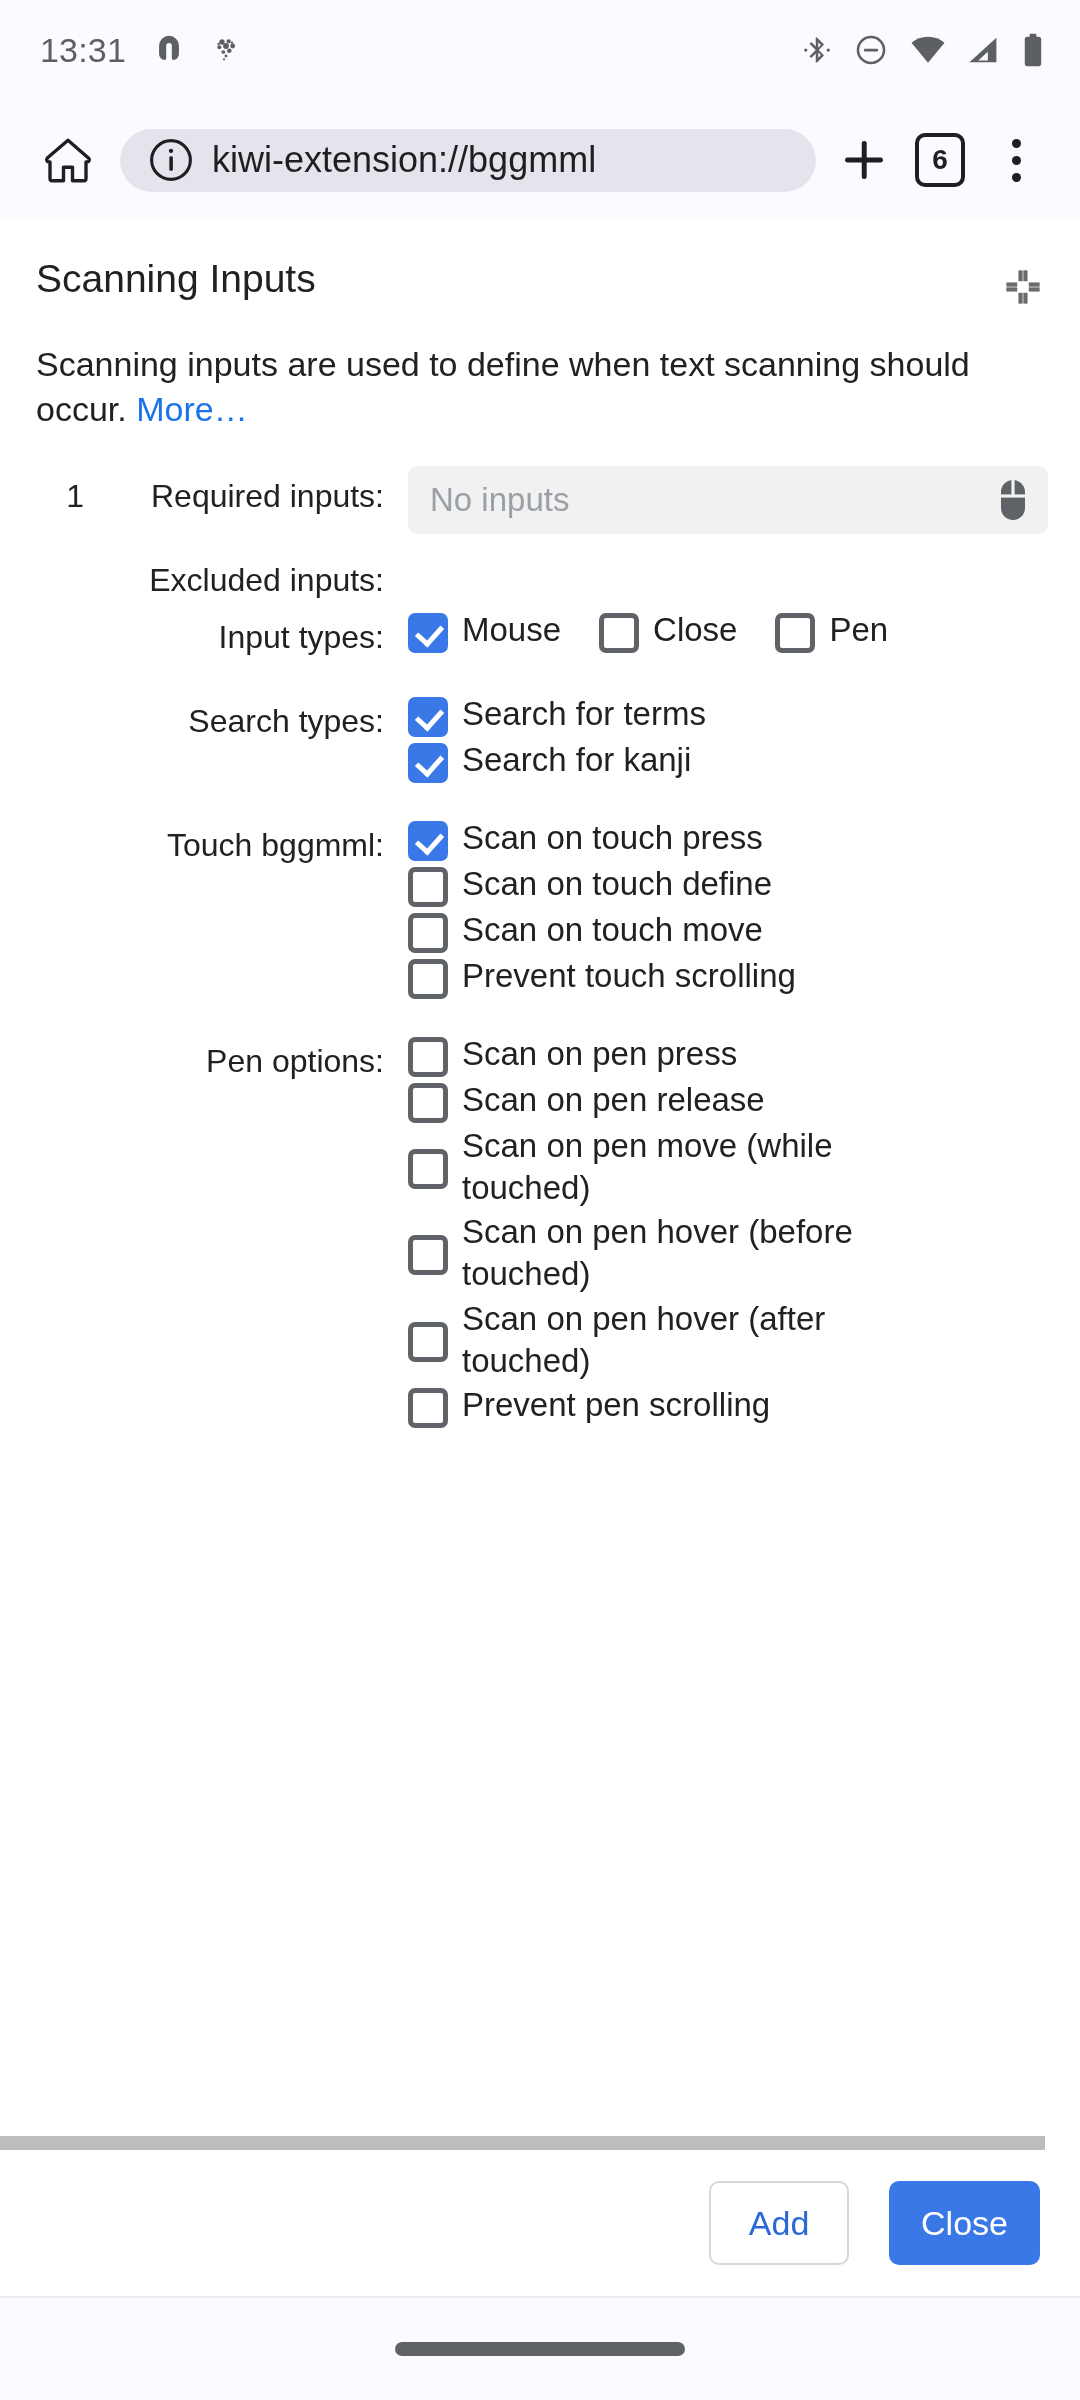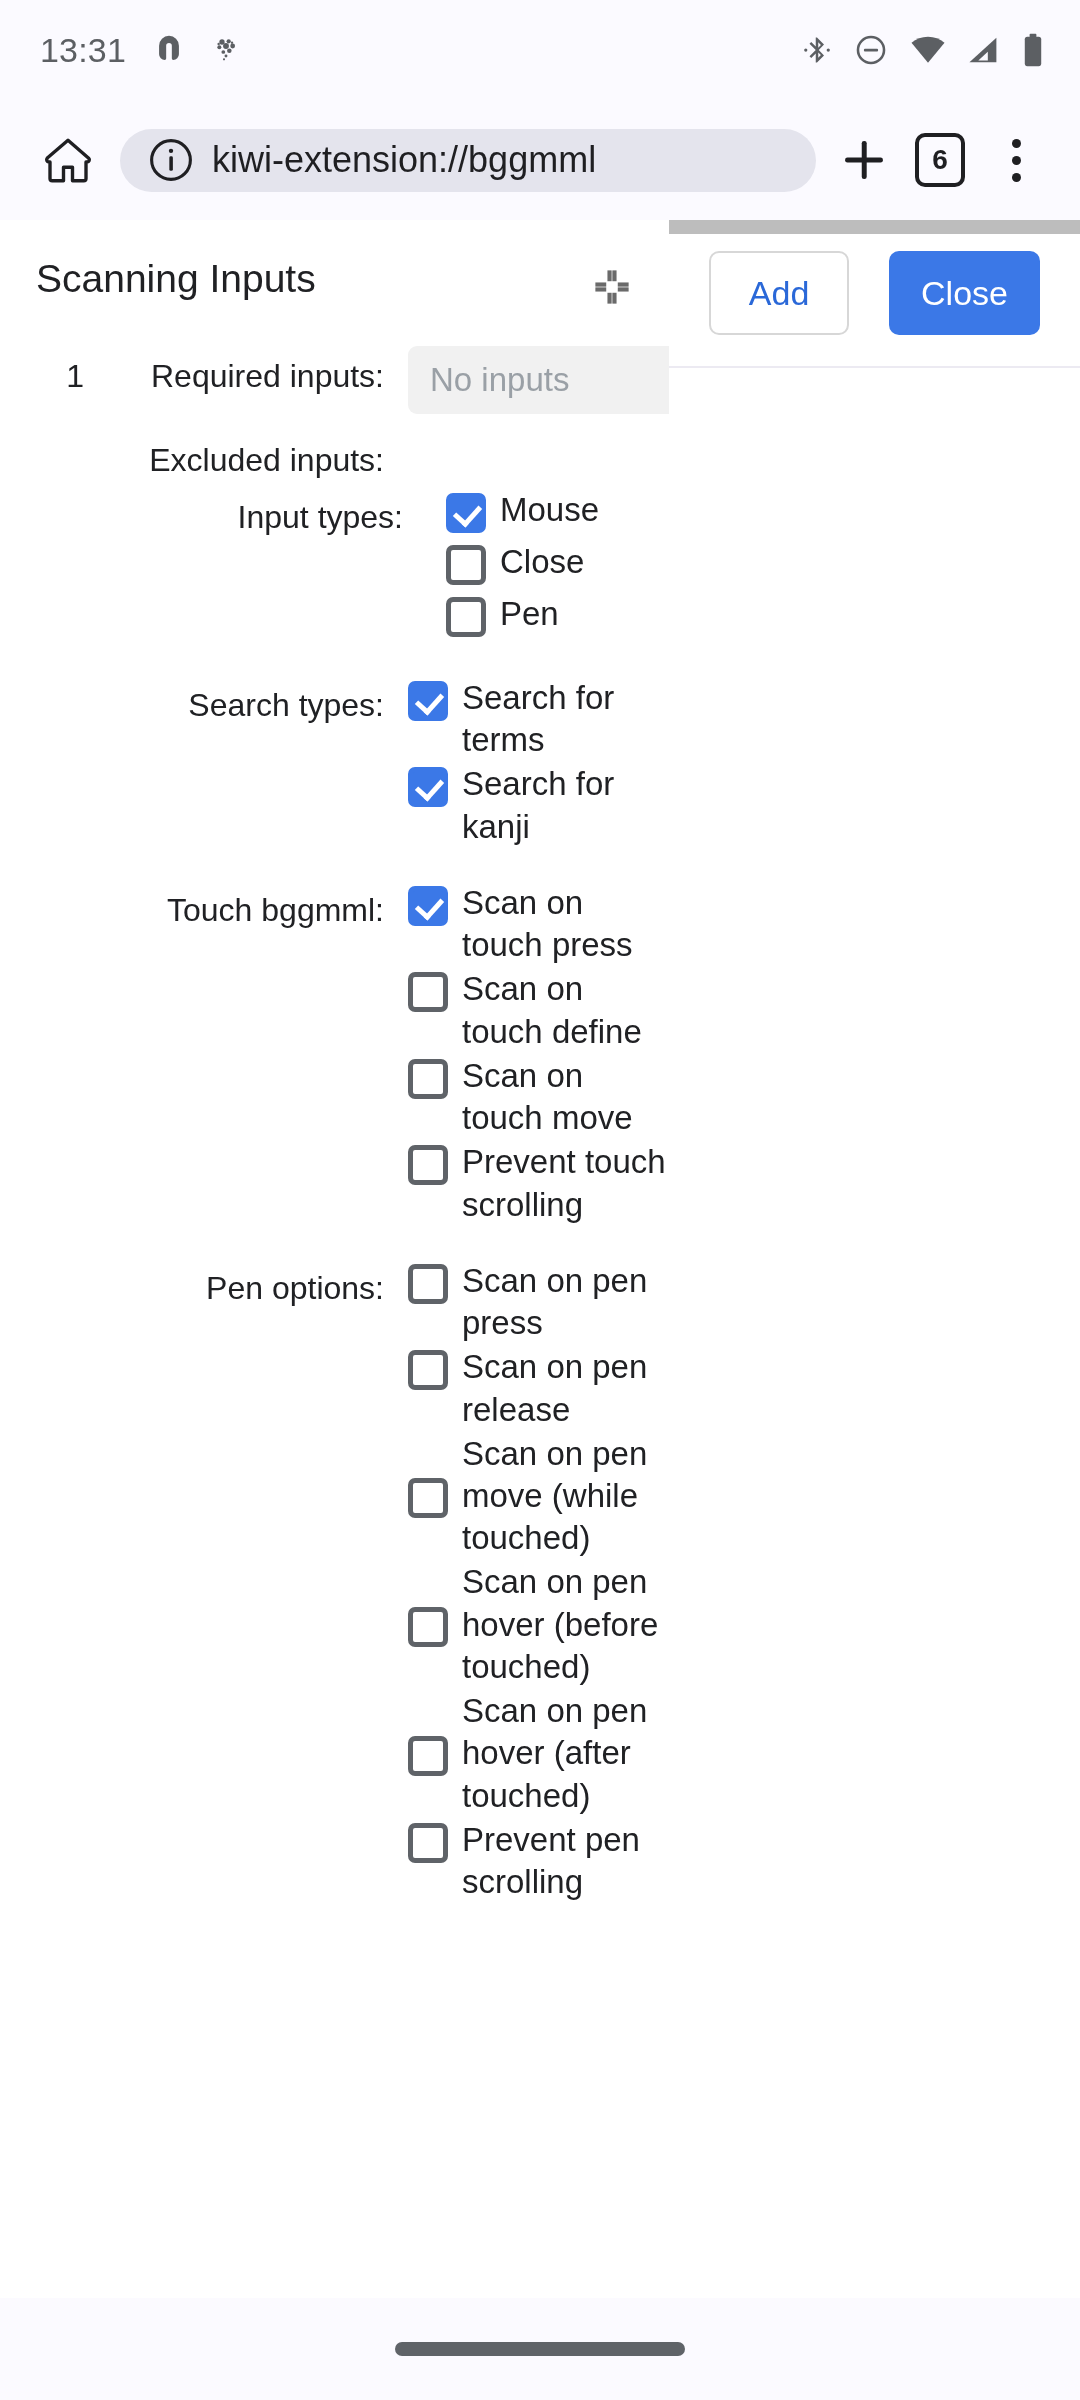--- a/index.html
+++ b/index.html
@@ -74,21 +74,21 @@
   }
   .menu-dots { display: flex; flex-direction: column; gap: 8px; align-items: center; }
   .menu-dots i { width: 9px; height: 9px; border-radius: 50%; background: #1f1f22; display: block; }
 
   
   .page {
     flex: 1 1 auto;
     background: #ffffff;
     position: relative;
     overflow: hidden;
-    display: flex; flex-direction: row;
+    display: flex; flex-direction: column;
   }
   .page-scroll {
     flex: 1 1 auto;
     position: relative;
     padding: 0 0 0 0;
     overflow: hidden;
   }
 
   .page-header {
     display: flex; align-items: flex-start;
@@ -348,20 +348,24 @@
                 <rect x="15.3" y="9.4" width="6.2" height="2.4"></rect>
               <rect x="9.4" y="15.3" width="2.4" height="6.2"></rect>
                 <rect x="2.5" y="12.2" width="6.2" height="2.4"></rect>
               <rect x="12.2" y="15.3" width="2.4" height="6.2"></rect>
                 <rect x="15.3" y="12.2" width="6.2" height="2.4"></rect>
             </g>
           </svg>
         </div>
       </div>
 
+      <div class="page-desc">
+        <span>Scanning inputs are used to define when text scanning should occur.</span>
+        <a href="#">More…</a>
+      </div>
 
       <div class="form">
 
         <div class="frow">
           <div class="idx">1</div>
           <div class="lbl">Required inputs:</div>
           <div class="fld">
             <div class="input-pill">
               <span class="val placeholder">No inputs</span>
               <svg width="34" height="44" viewBox="0 0 16 22">
@@ -371,21 +375,21 @@
               </svg>
             </div>
           </div>
         </div>
 
         <div class="frow">
           <div class="idx"></div>
           <div class="lbl">Excluded inputs:</div>
         </div>
 
-        <div class="frow" style="margin-top:8px;gap:19px;">
+        <div class="frow" style="margin-top:8px;">
           <div class="idx"></div>
           <div class="lbl">Input types:</div>
           <div class="fld">
             <div class="cbgroup inline">
               <label class="cbitem">
                 <span class="cb checked"></span>
                 <span class="cbtext">Mouse</span>
               </label>
               <label class="cbitem">
                 <span class="cb"></span>

